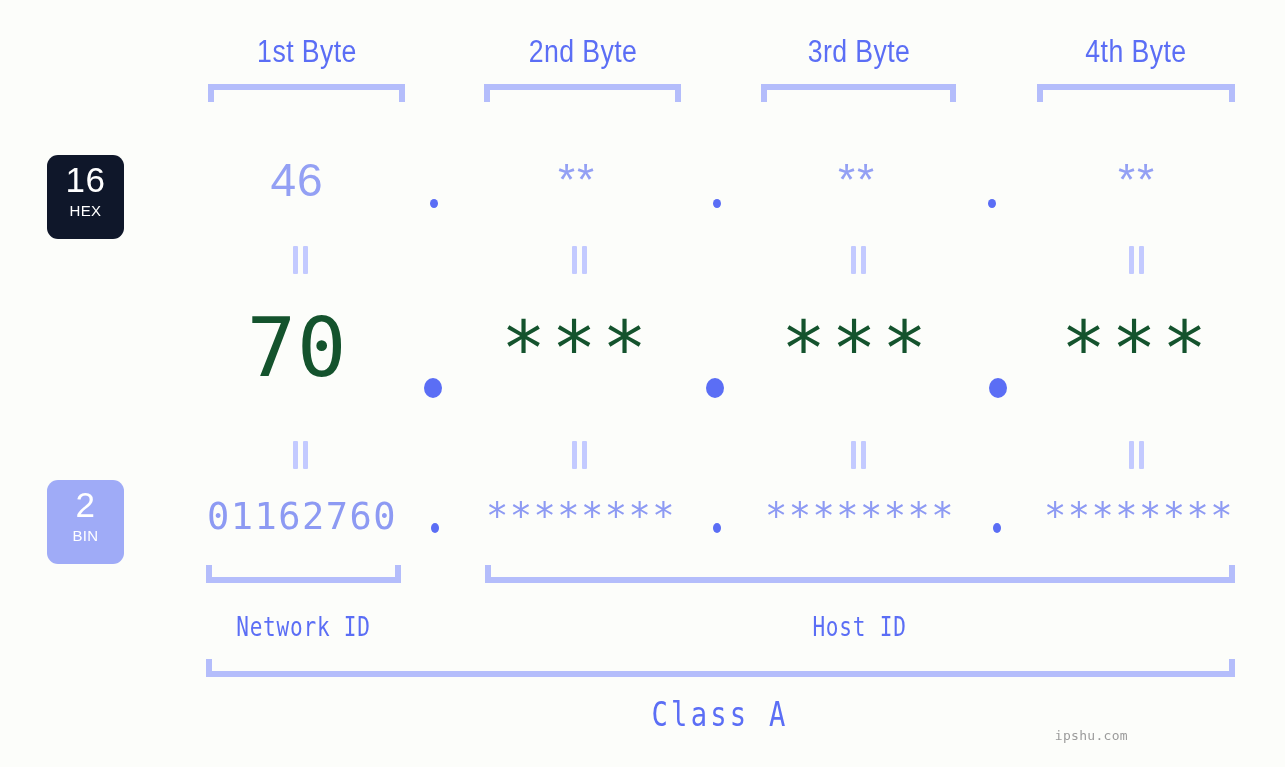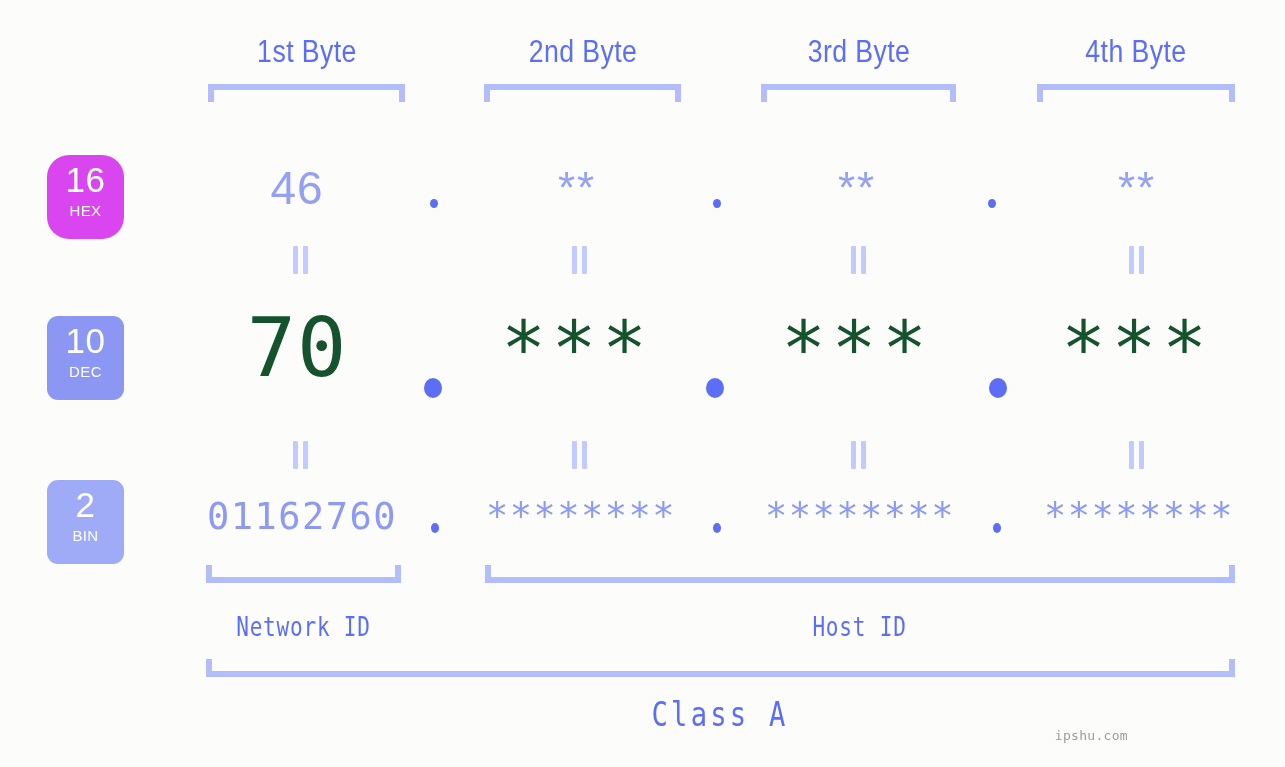--- a/index.html
+++ b/index.html
@@ -76,41 +76,40 @@
     font-weight: 400;
     letter-spacing: 0.5px;
   }
   .badge .sys {
     display: block;
     font-size: 15px;
     line-height: 24px;
     font-weight: 400;
     letter-spacing: 0.4px;
   }
-  #badge-hex { top: 155px; background: #d946ef; border-radius: 22px; }
+  #badge-hex { top: 155px; background: #0f172a; }
   #badge-dec { top: 316px; background: #8b97f3; }
   #badge-bin { top: 480px; background: #9fabf7; }
 
   
   .value {
     position: absolute;
     text-align: center;
     white-space: nowrap;
   }
 
   
   .row-hex .value {
     top: 150px;
     height: 60px;
     line-height: 60px;
     font-family: "Liberation Sans", sans-serif;
     font-size: 46px;
     color: #93a0f4;
     letter-spacing: 1px;
-    margin-top: 8px;
   }
   .row-hex .value.stars {
     font-size: 44px;
     letter-spacing: 2px;
   }
 
   
   .row-dec .value {
     top: 295px;
     height: 106px;
@@ -237,24 +236,20 @@
     <div class="dot dot-hex" style="left:430px;"></div>
     <div class="dot dot-hex" style="left:713px;"></div>
     <div class="dot dot-hex" style="left:988px;"></div>
   </div>
 
   <div class="equiv equiv-row1" style="left:293px;"></div>
   <div class="equiv equiv-row1" style="left:572px;"></div>
   <div class="equiv equiv-row1" style="left:851px;"></div>
   <div class="equiv equiv-row1" style="left:1129px;"></div>
 
-  <div class="badge" id="badge-dec">
-    <span class="num">10</span>
-    <span class="sys">DEC</span>
-  </div>
   <div class="row-dec">
     <div class="value" style="left:190px;width:214px;">70</div>
     <div class="value stars" style="left:470px;width:214px;">***</div>
     <div class="value stars" style="left:750px;width:214px;">***</div>
     <div class="value stars" style="left:1030px;width:214px;">***</div>
     <div class="dot dot-dec" style="left:424px;"></div>
     <div class="dot dot-dec" style="left:706px;"></div>
     <div class="dot dot-dec" style="left:989px;"></div>
   </div>
 

